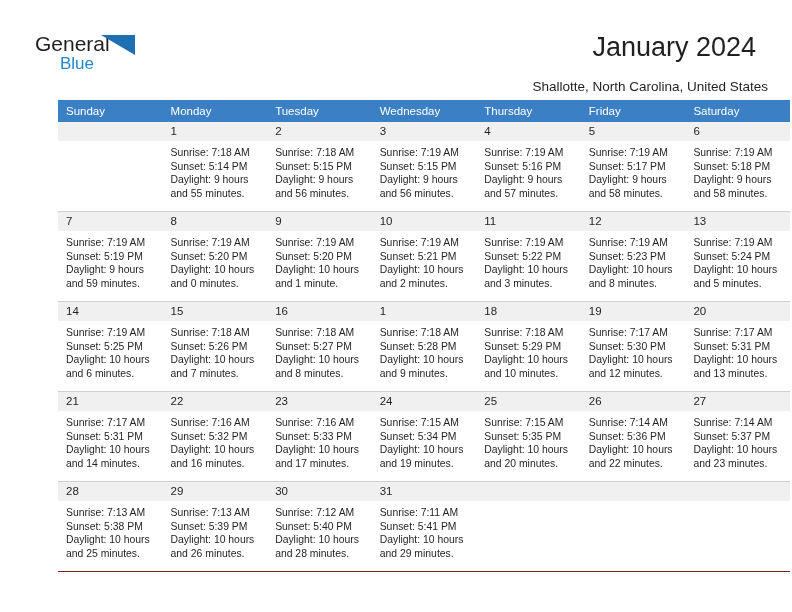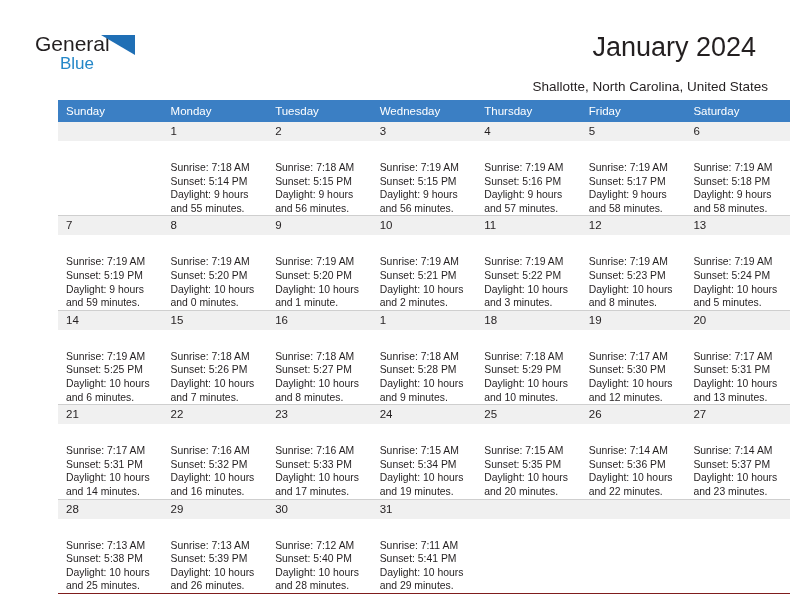--- a/index.html
+++ b/index.html
@@ -85,21 +85,21 @@
     font-size:11.5px;
     color:#231f20;
     padding:3px 0 3px 8px;
     height:13px;
     line-height:13px;
   }
   .daynum.empty{
     color:transparent;
   }
   .info{
-    padding:20px 7px 0 8px;
+    padding:5px 7px 0 8px;
     font-size:10.4px;
     line-height:13.6px;
     color:#231f20;
   }
   .info div{white-space:nowrap;}
   .cell-empty .info{visibility:hidden;}
 </style>
 </head>
 <body>
 

